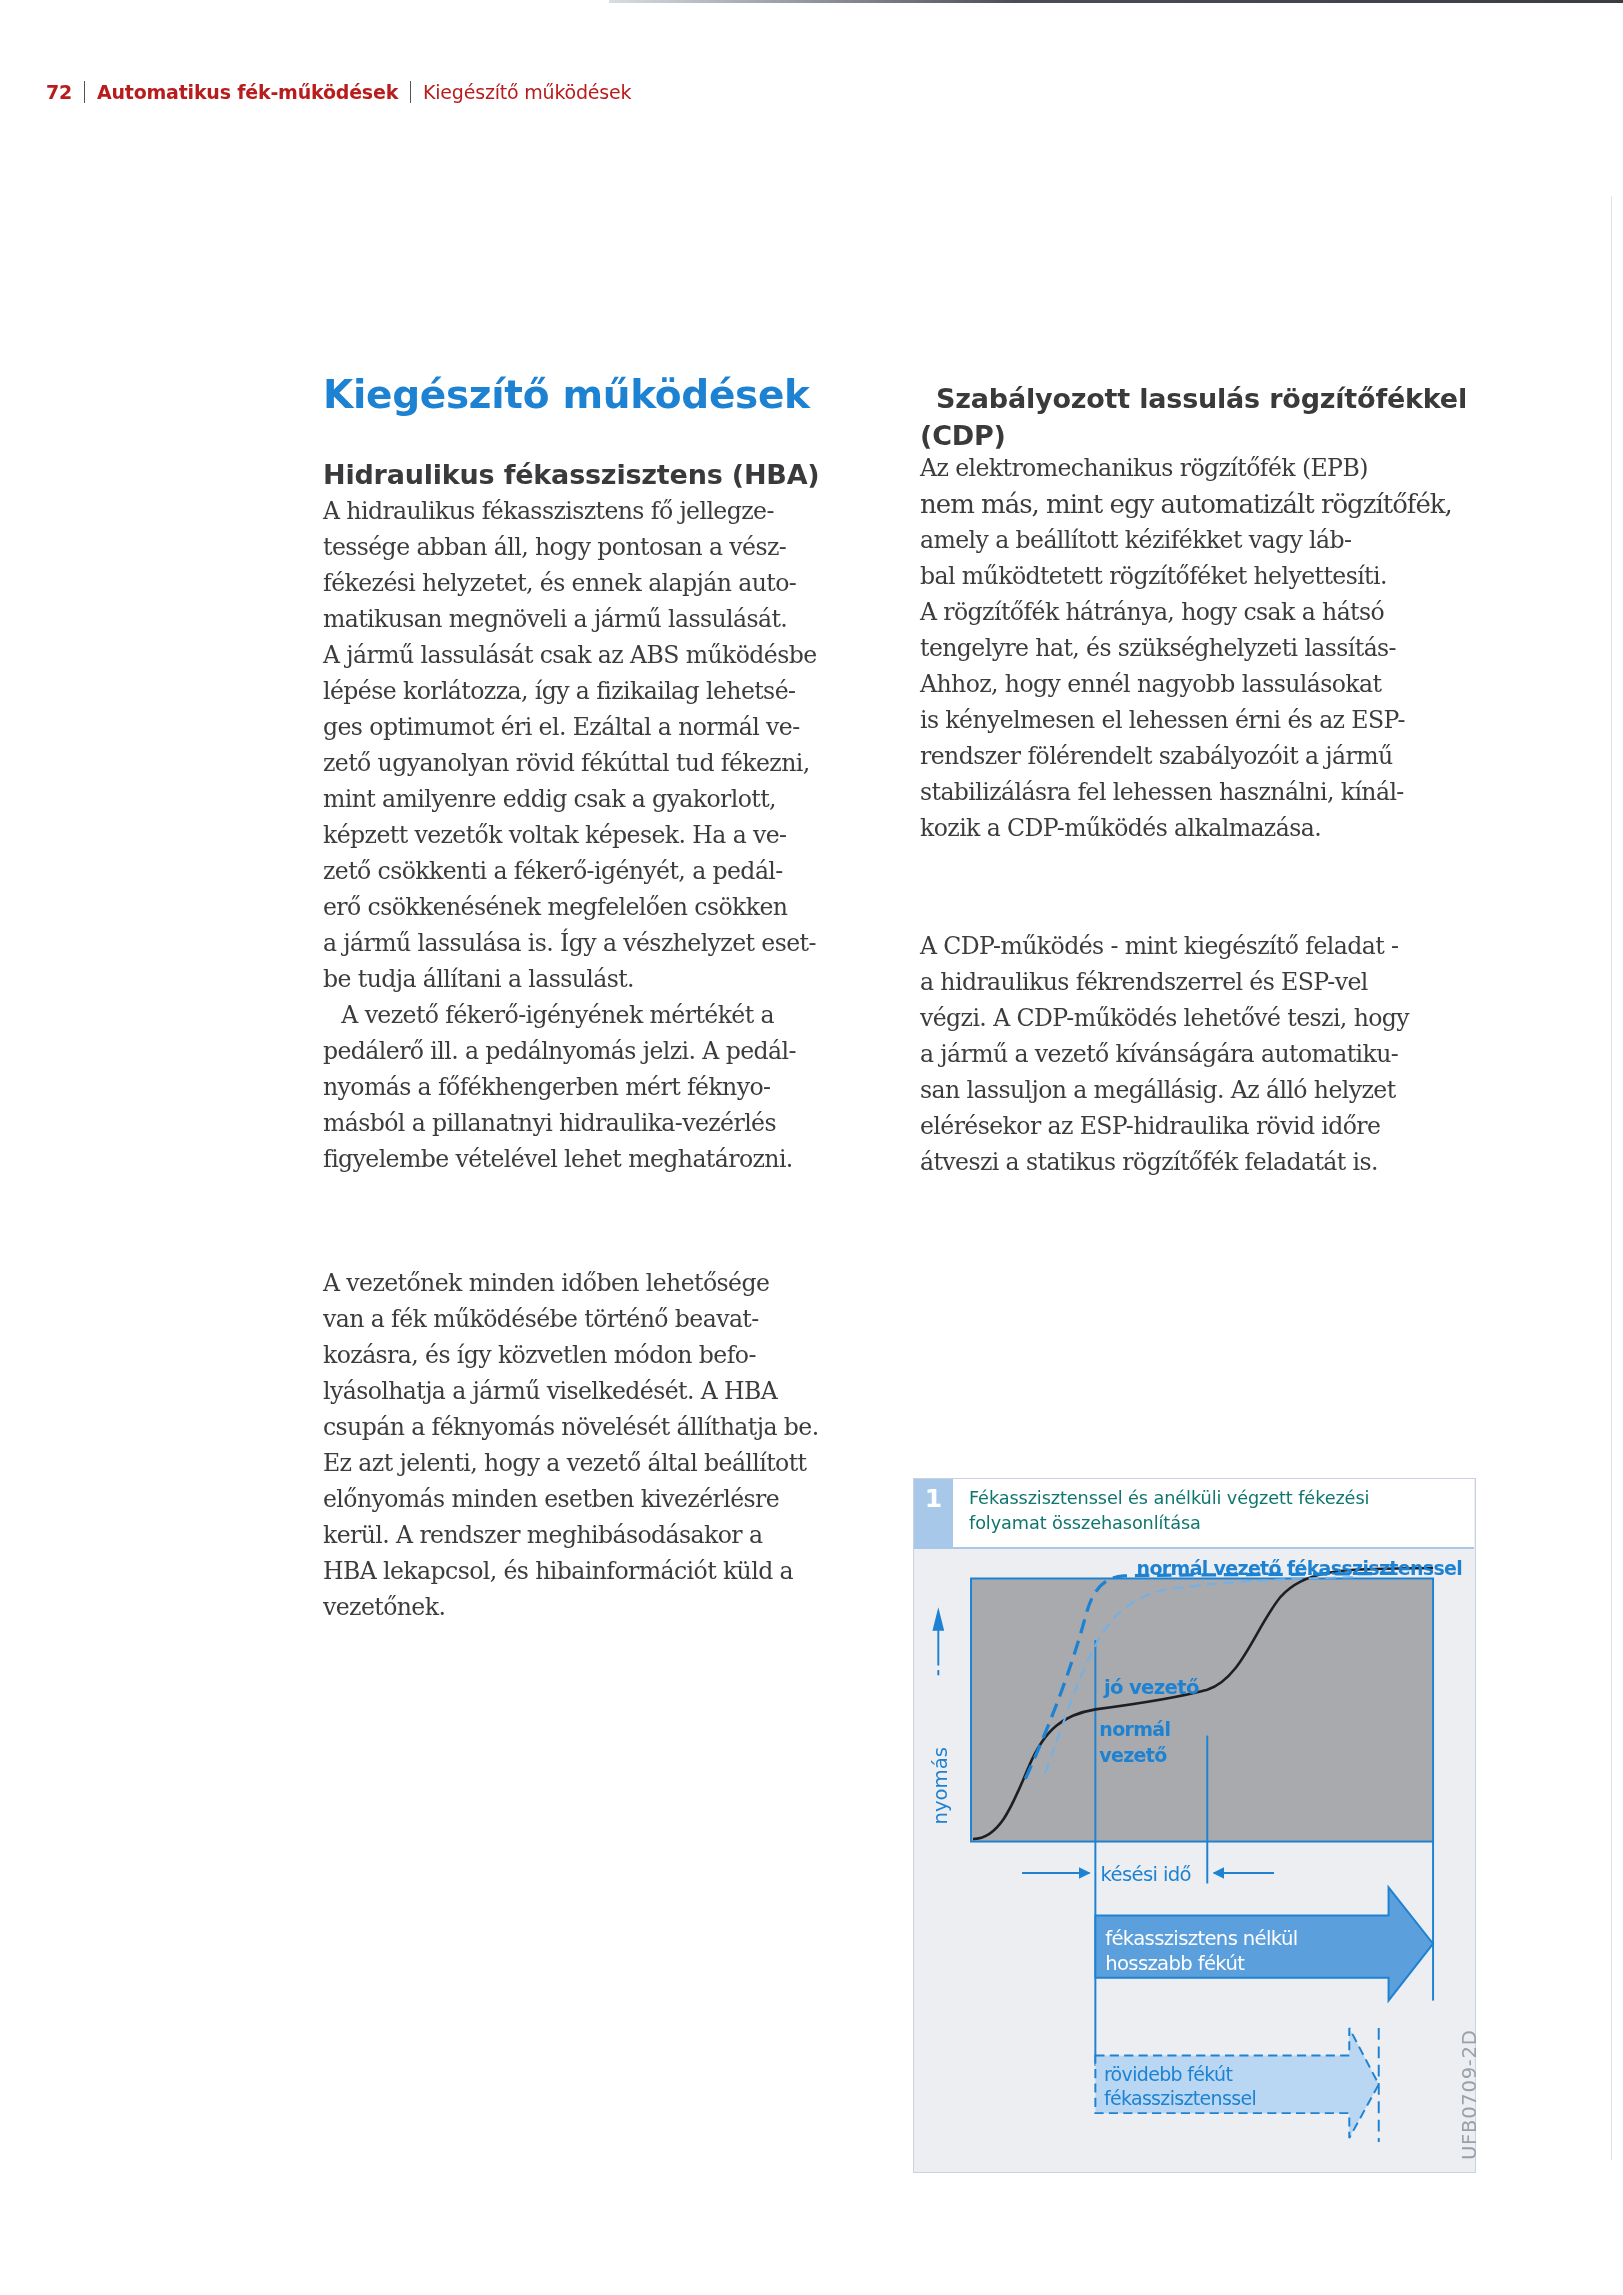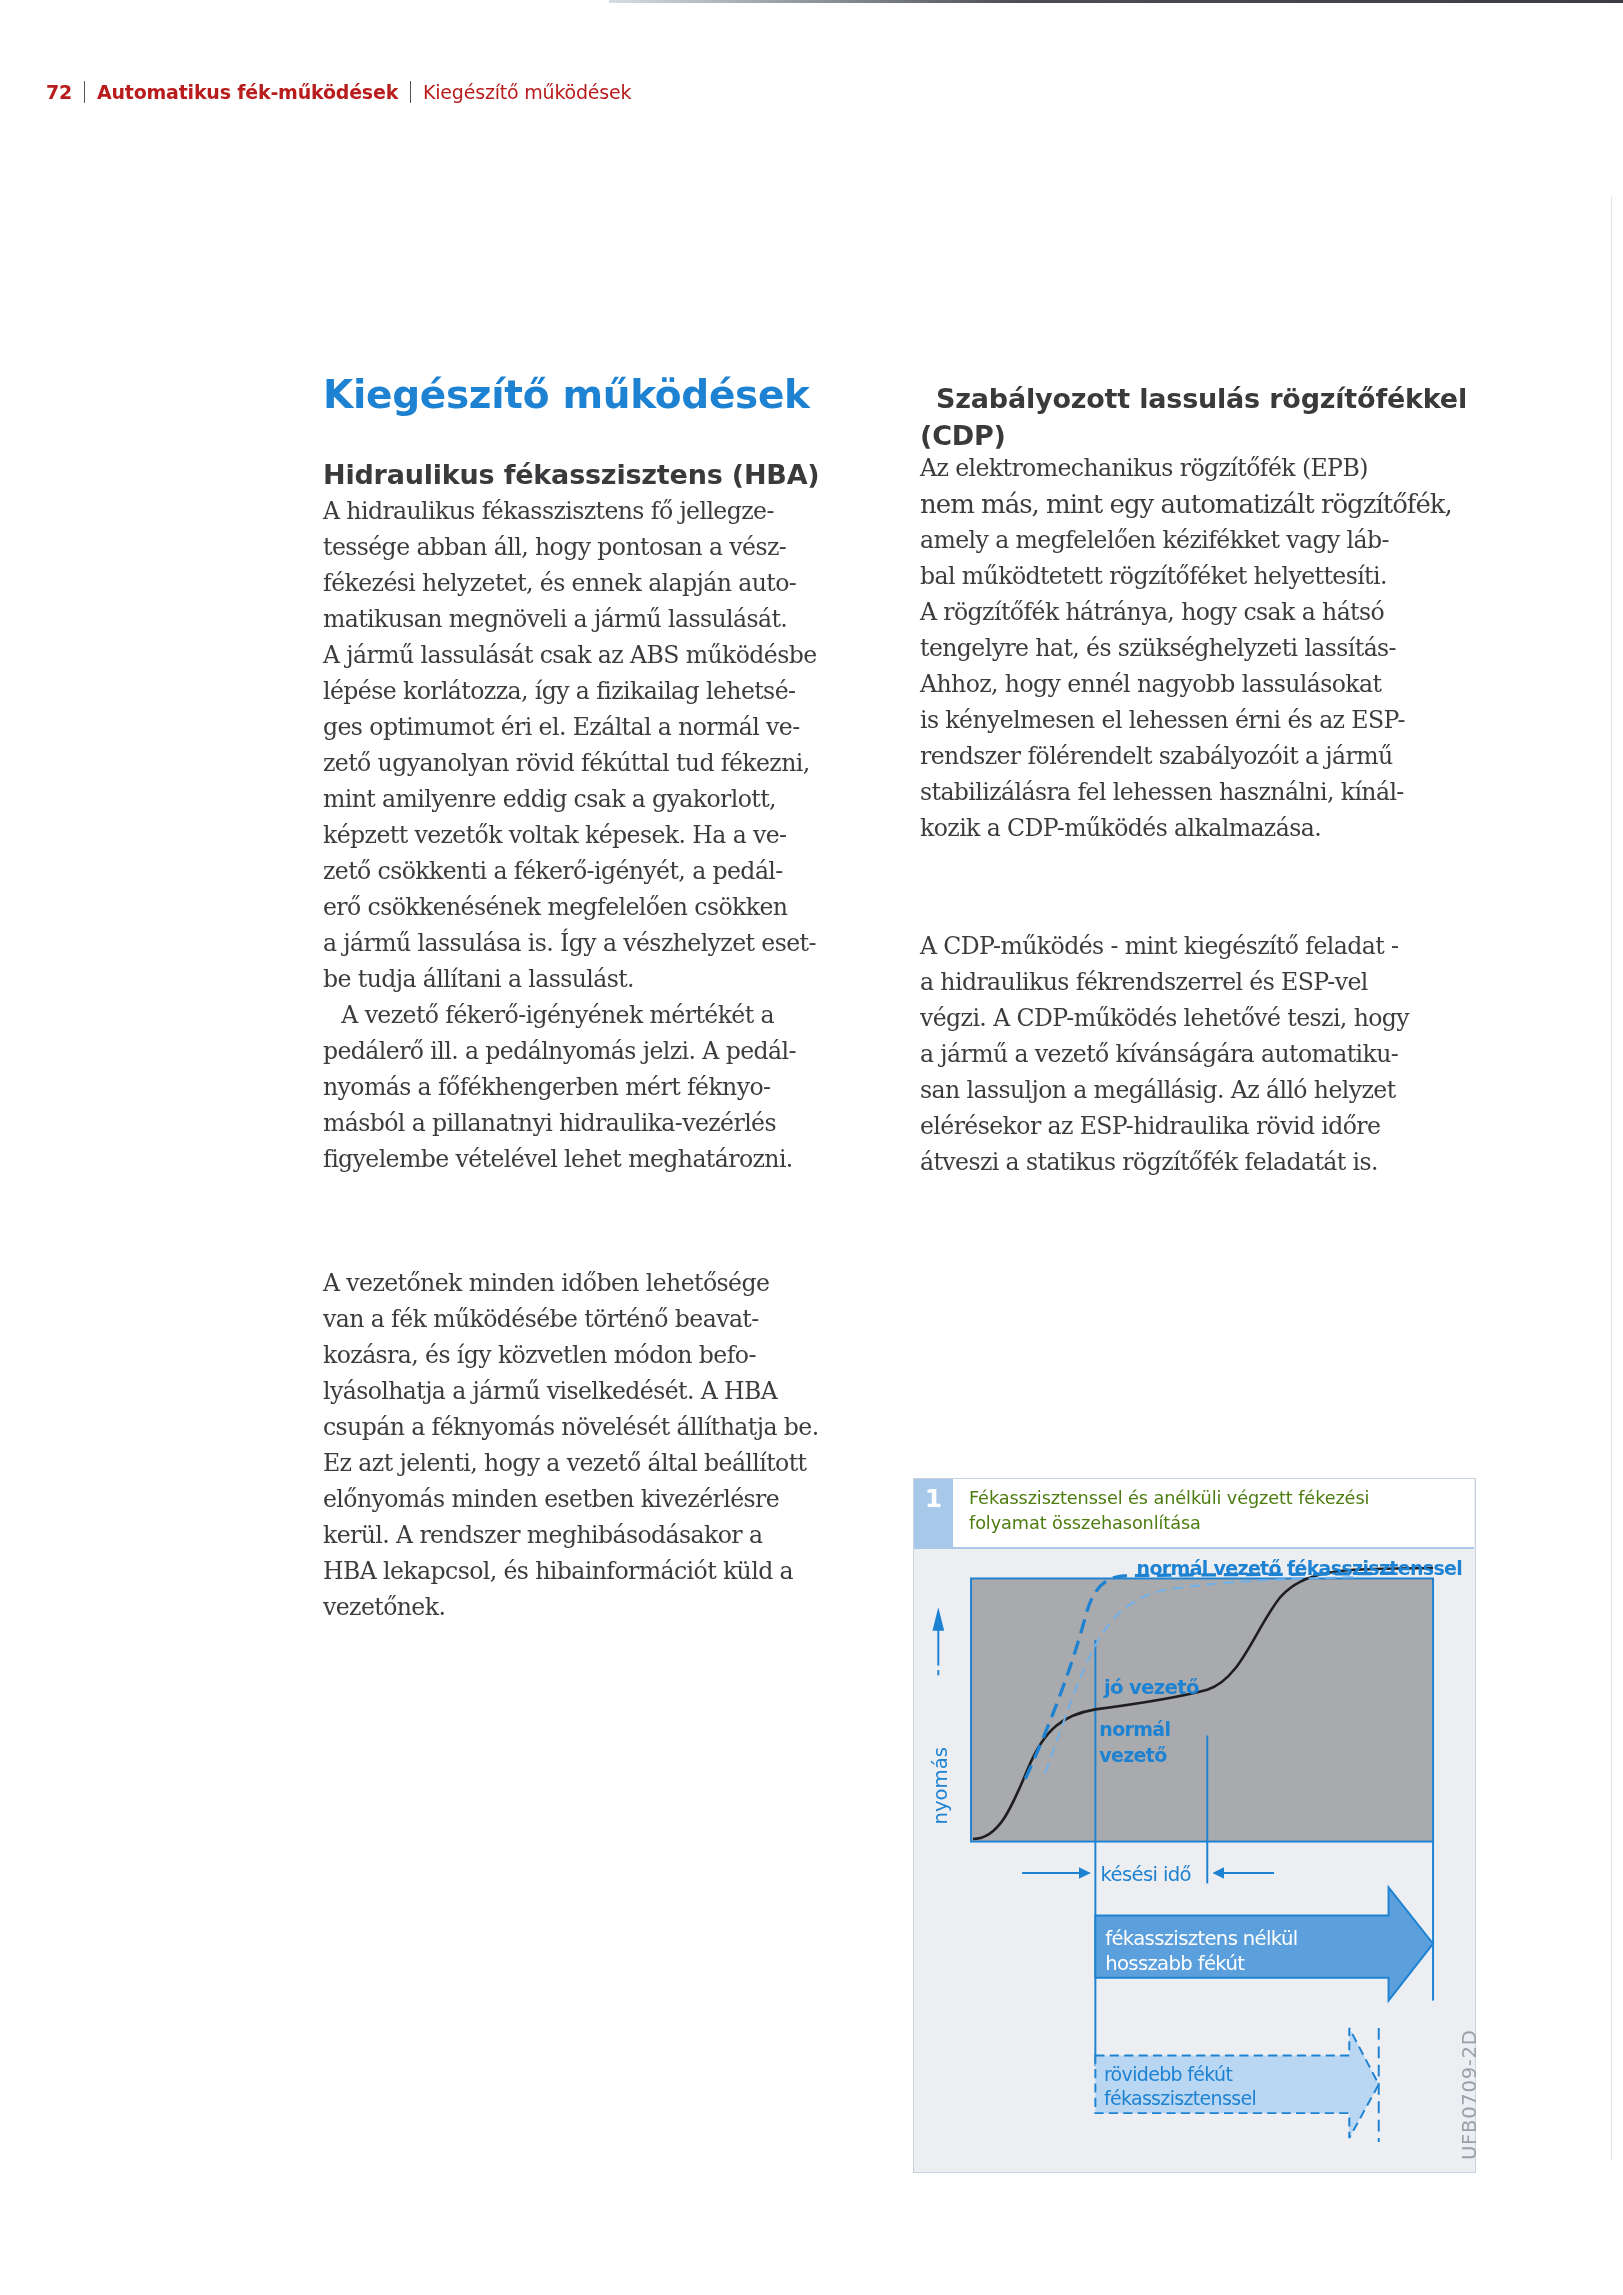--- a/index.html
+++ b/index.html
@@ -28,21 +28,21 @@
 
   
   .figure { position:absolute; left:913px; top:1478px; width:563px; height:695px;
             background:#eceef2; border:1.3px solid #c9d3df; box-sizing:border-box; }
   .fig-head { position:absolute; left:0; top:0; width:560px; height:68px; background:#ffffff;
               border-bottom:2px solid #a9c8e8; }
   .fig-num { position:absolute; left:0; top:0; width:39px; height:68px; background:#a8c8ea;
              color:#ffffff; font-family:"DejaVu Sans", sans-serif; font-weight:bold; font-size:25px;
              text-align:center; line-height:39px; }
   .fig-caption { position:absolute; left:55px; top:6.5px; width:497px; font-family:"DejaVu Sans", sans-serif;
-                 font-size:17.7px; line-height:25px; color:#4d7c0f; letter-spacing:-0.1px; }
+                 font-size:17.7px; line-height:25px; color:#0f766e; letter-spacing:-0.1px; }
   .fig-svg { position:absolute; left:0; top:0; }
   .fig-id { position:absolute; left:1458px; top:2160px; transform:rotate(-90deg); transform-origin:left top;
             font-family:"DejaVu Sans", sans-serif; font-size:19.6px; color:#9aa0a8; letter-spacing:0.7px; white-space:nowrap; }
 </style>
 </head>
 <body>
 
 <div class="scanbar"></div>
 <div class="scanedge"></div>
 
@@ -90,21 +90,21 @@
 </div>
 
 <h2 class="h2" style="left:920px; top:380px;">
   <span style="display:block; white-space:nowrap;margin-left:16px;">Szabályozott lassulás rögzítőfékkel</span>
   <span style="display:block; white-space:nowrap;">(CDP)</span>
 </h2>
 
 <div class="body" style="left:920px; top:450px; width:576px;">
   <span class="ln">Az elektromechanikus rögzítőfék (EPB)</span>
   <span class="ln" style="font-size:26px; letter-spacing:-1px;">nem más, mint egy automatizált rögzítőfék,</span>
-  <span class="ln">amely a megfelelően kézifékket  vagy láb-</span>
+  <span class="ln">amely a beállított kézifékket  vagy láb-</span>
   <span class="ln">bal működtetett rögzítőféket helyettesíti.</span>
   <span class="ln">A rögzítőfék hátránya, hogy csak a hátsó</span>
   <span class="ln">tengelyre hat, és szükséghelyzeti lassítás-</span>
   <span class="ln">Ahhoz, hogy ennél nagyobb lassulásokat</span>
   <span class="ln">is kényelmesen el lehessen érni és az ESP-</span>
   <span class="ln">rendszer fölérendelt szabályozóit a jármű</span>
   <span class="ln">stabilizálásra fel lehessen használni, kínál-</span>
   <span class="ln">kozik a CDP-működés alkalmazása.</span>
 </div>
 

